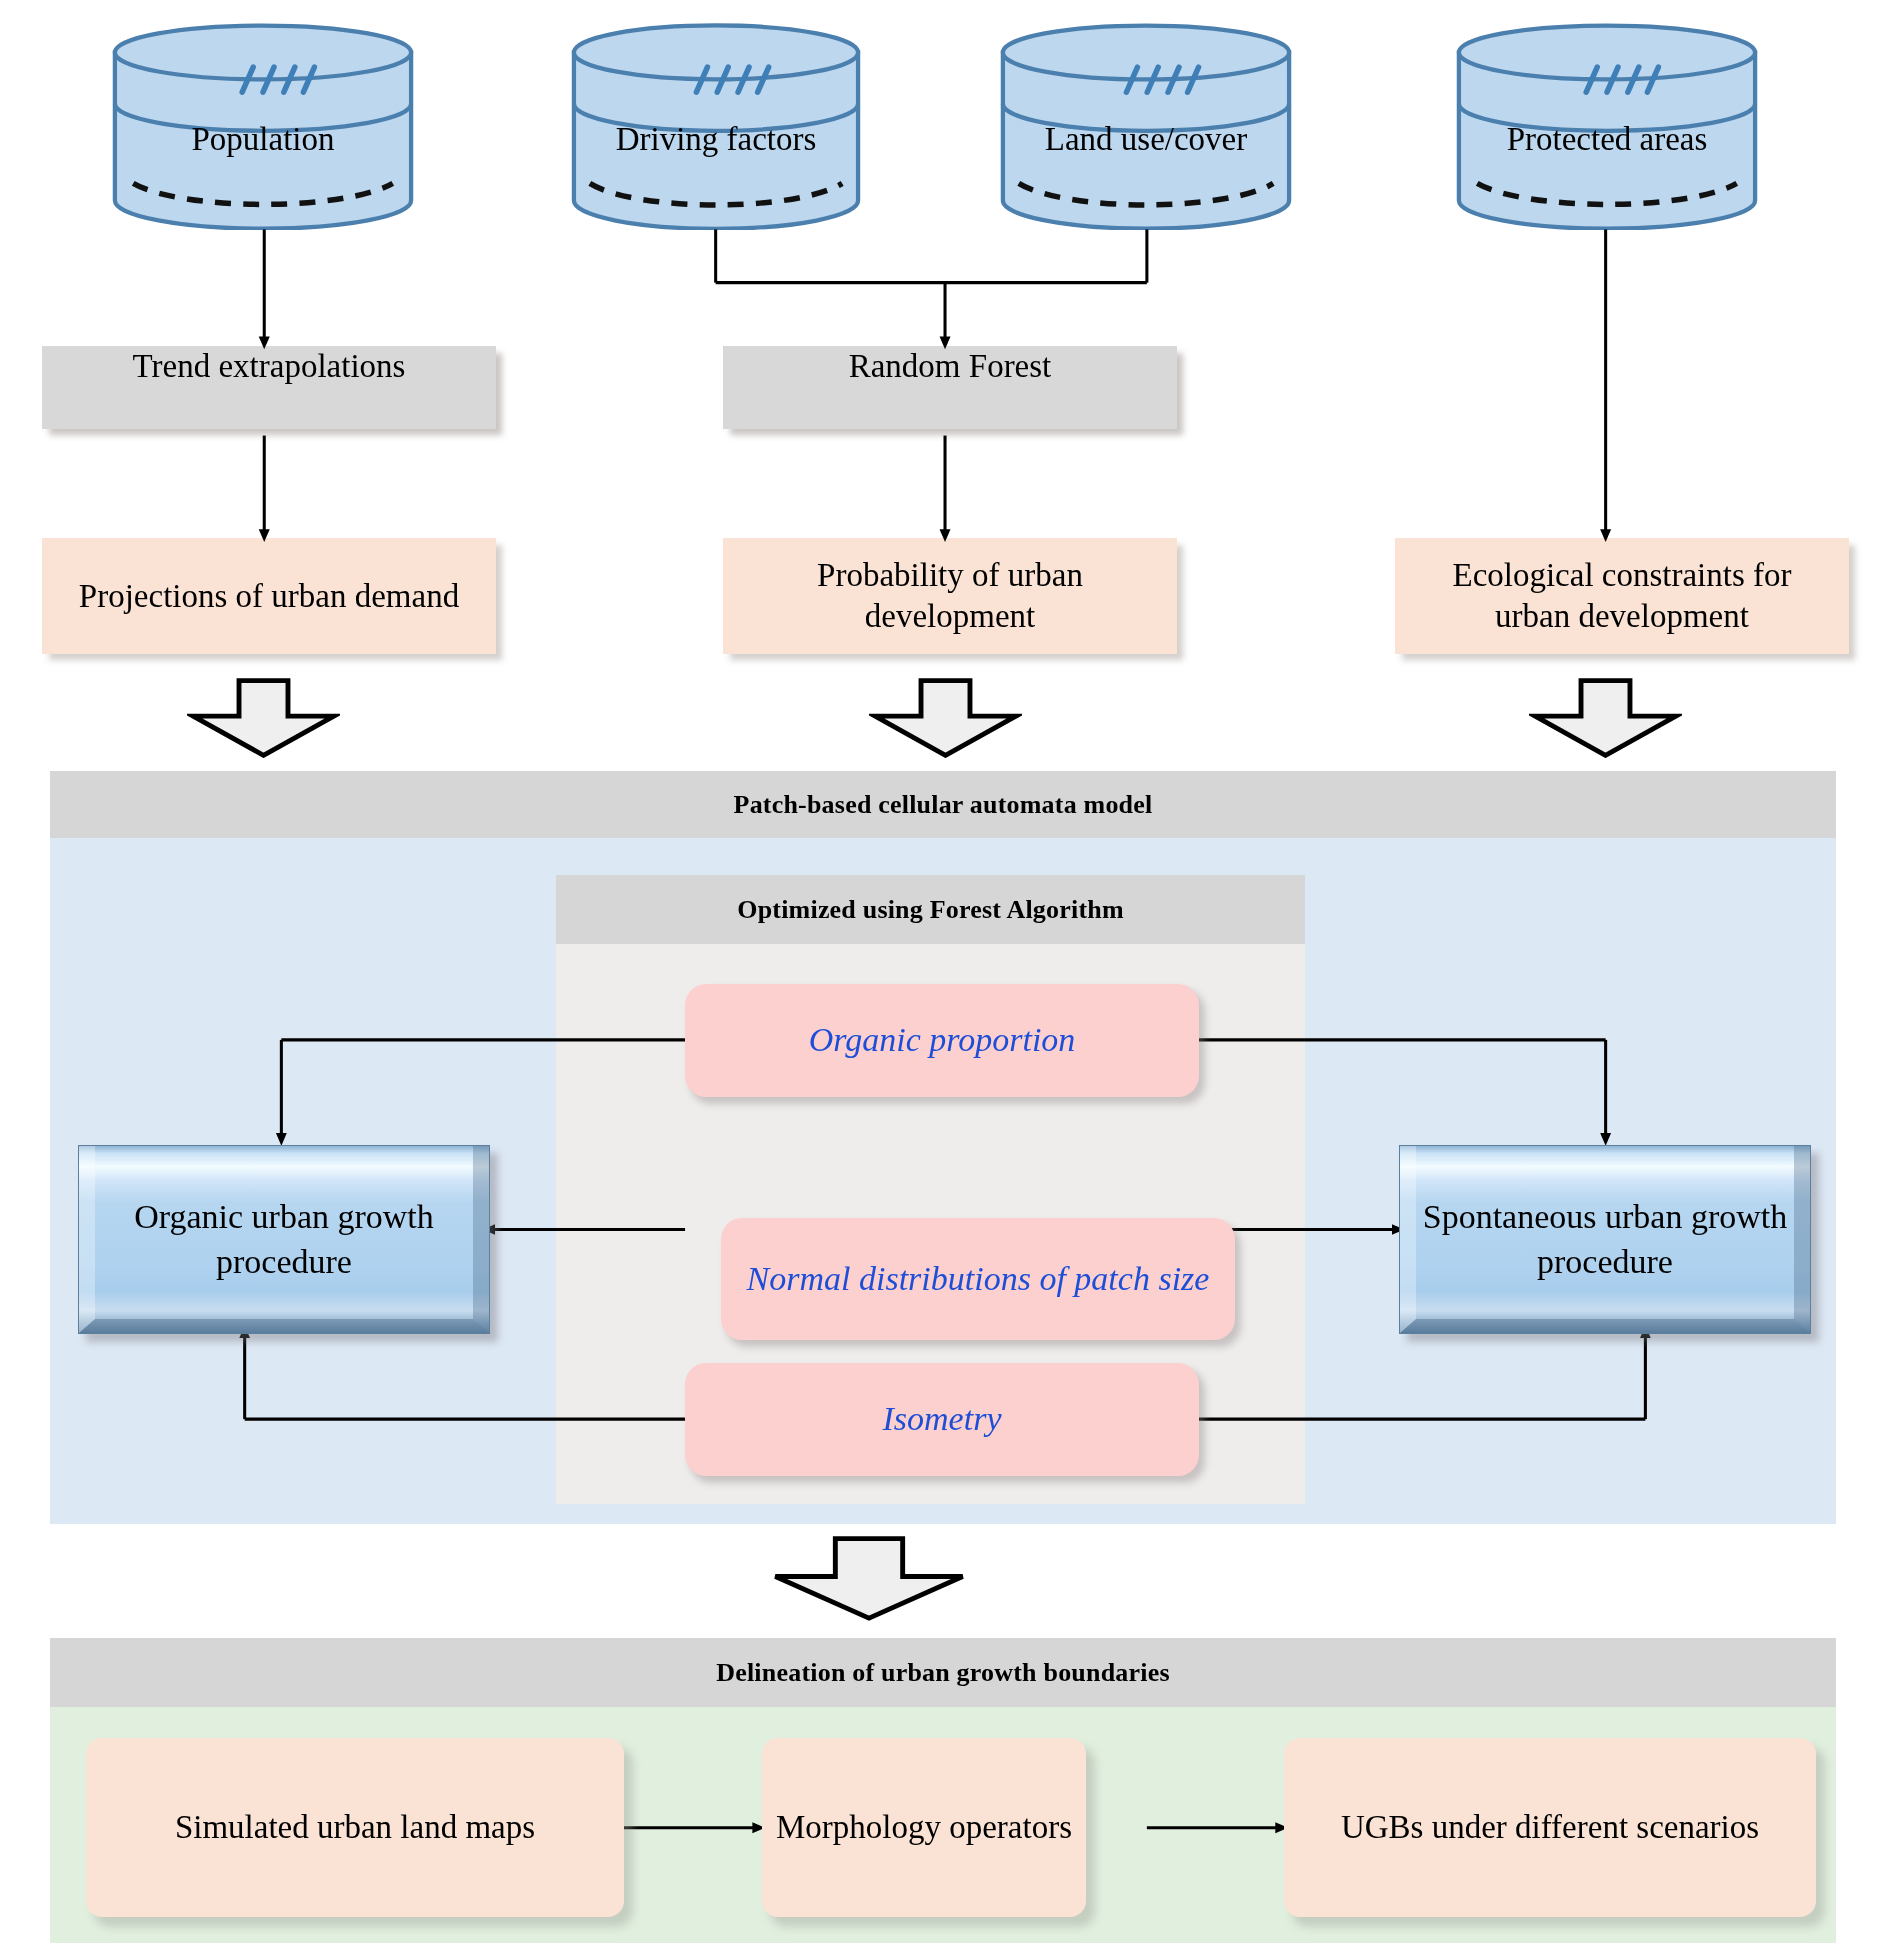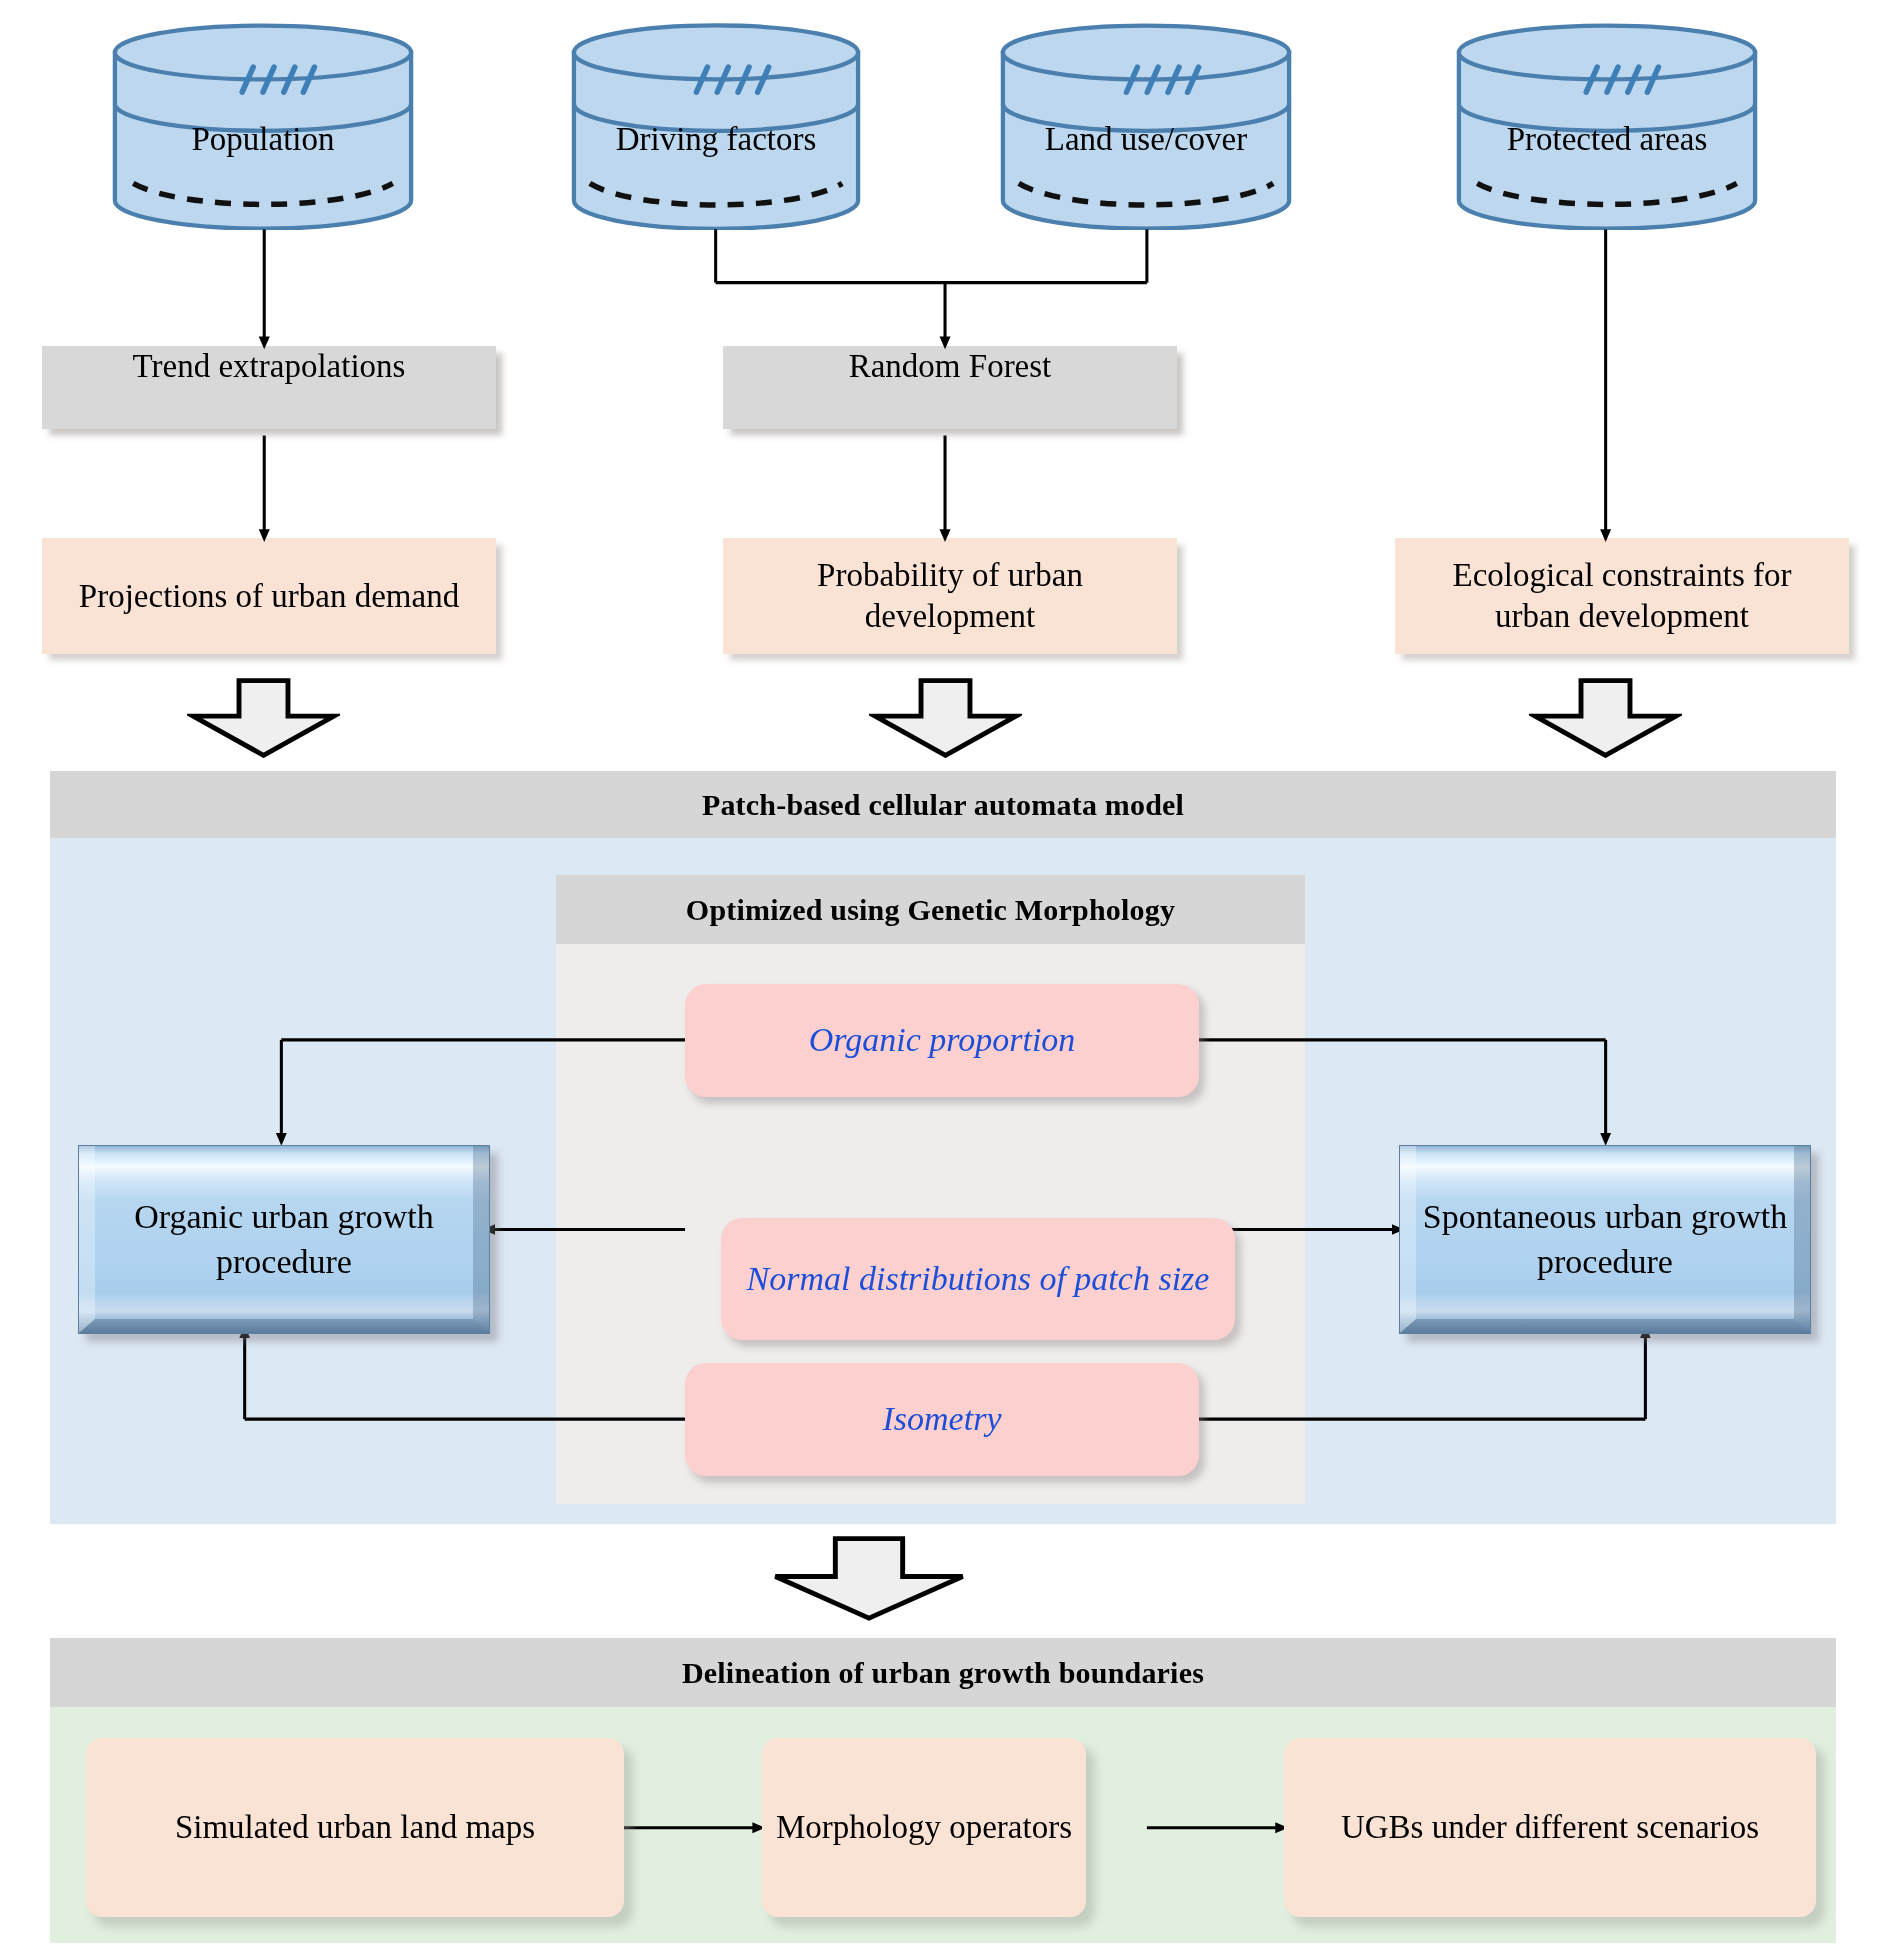--- a/index.html
+++ b/index.html
@@ -39,21 +39,21 @@
     text-align:center;
     font-size:33px;color:#000;
     line-height:1.24;
     font-family:"Liberation Serif",serif;
   }
 
   
   .banner{
     background:#d6d6d6;
     display:flex;align-items:center;justify-content:center;
-    font-size:30px;font-weight:bold;color:#000;
+    font-size:26px;font-weight:bold;color:#000;
     font-family:"Liberation Serif",serif;
     letter-spacing:0.2px;
   }
   
   .bluepanel{background:#dde8f5;}
   .greenpanel{background:#e1efdf;}
   .graypanel{background:#eeedec;}
 
   
   .pinkbox{
@@ -262,21 +262,21 @@
     </svg>
   </div>
 
   <div class="abs bluepanel" style="left:50px;top:771px;width:1786px;height:753px;"></div>
   <div class="abs banner" style="left:50px;top:771px;width:1786px;height:67px;">
     <span>Patch-based cellular automata model</span>
   </div>
 
   <div class="abs graypanel" style="left:556px;top:875px;width:749px;height:629px;"></div>
   <div class="abs banner" style="left:556px;top:875px;width:749px;height:69px;background:#d6d6d6;">
-    <span>Optimized using Genetic Morphology</span>
+    <span>Optimized using Forest Algorithm</span>
   </div>
 
   <div class="abs pinkbox" style="left:685px;top:984px;width:514px;height:113px;padding:0 18.4px;z-index:8;">
     <span>Organic proportion</span>
   </div>
   <div class="abs pinkbox" style="left:721px;top:1170px;width:514px;height:122px;padding:0 18.4px;z-index:8;margin-top:48px;">
     <span>Normal distributions of patch size</span>
   </div>
   <div class="abs pinkbox" style="left:685px;top:1363px;width:514px;height:113px;padding:0 18.4px;z-index:8;">
     <span>Isometry</span>

